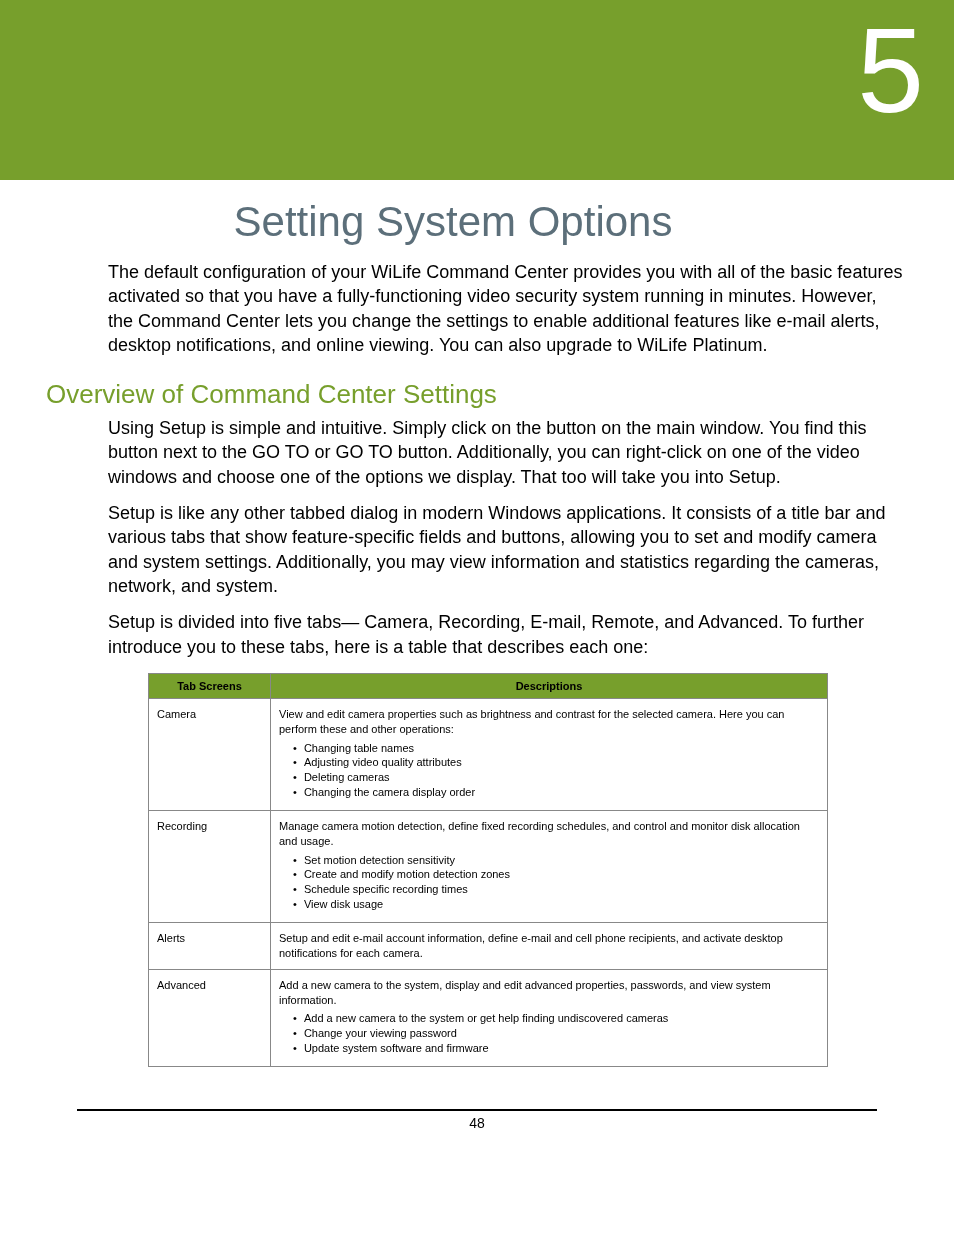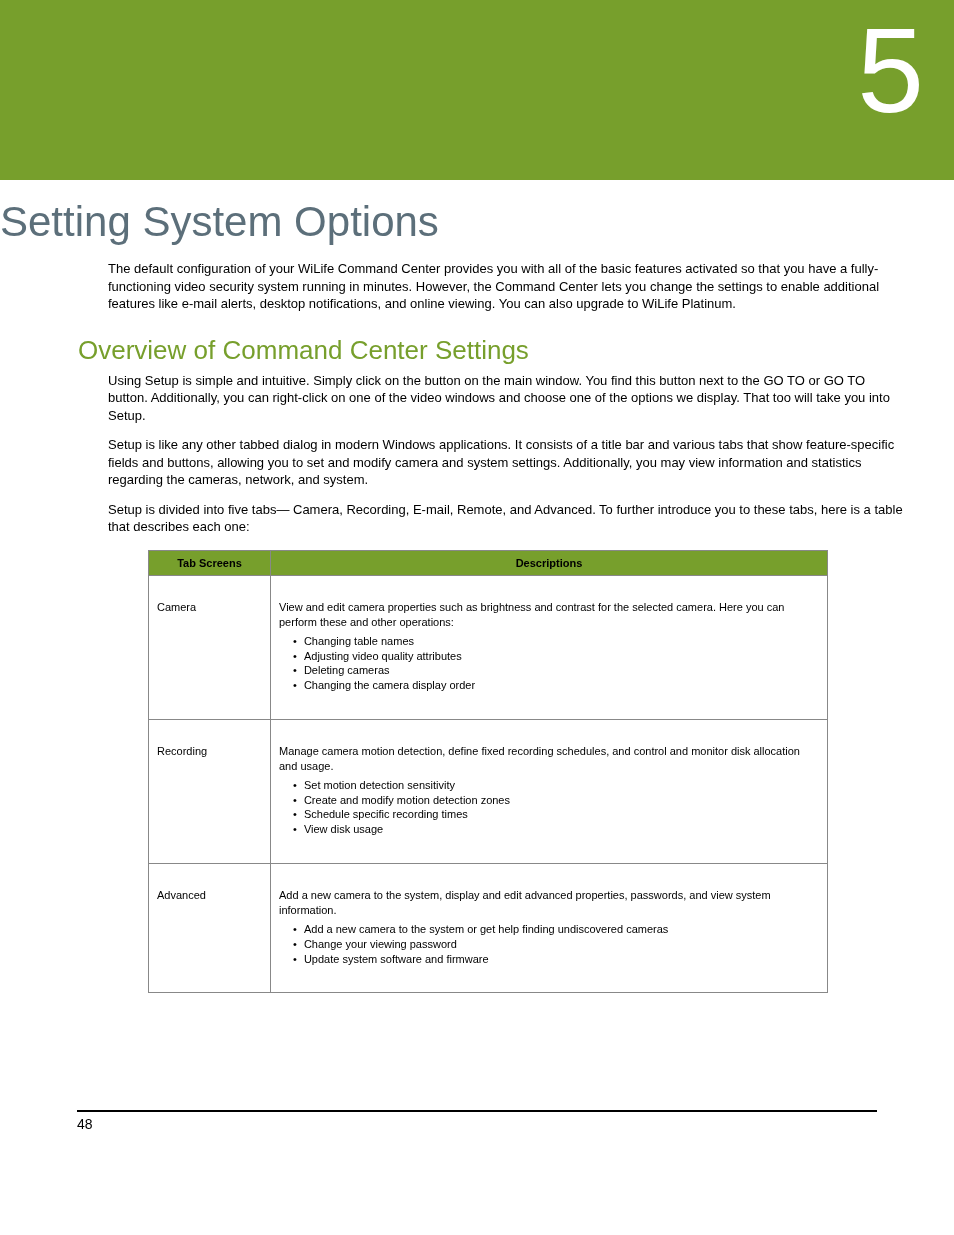--- a/index.html
+++ b/index.html
@@ -27,41 +27,41 @@
     font-size: 120px;
     color: #fff;
     font-family: Arial, sans-serif;
     font-weight: 300;
     line-height: 1;
   }
   .chapter-title {
     font-size: 42px;
     color: #5c6f7a;
     font-weight: 300;
-    text-align: left;
+    text-align: center;
     margin: 18px 48px 14px 0;
     font-family: Arial, sans-serif;
   }
   .intro-content {
     padding: 0 48px 0 108px;
   }
   p {
     margin: 0 0 12px 0;
     line-height: 1.35;
-    font-size: 13px;
+    font-size: 18px;
   }
   h2 {
     color: #779f2c;
     font-size: 26px;
     font-weight: 400;
     margin: 22px 0 6px 0;
     font-family: Arial, sans-serif;
   }
   .content-left {
-    padding: 0 48px 0 78px;
+    padding: 0 48px 0 46px;
   }
   h3 {
     color: #779f2c;
     font-size: 19px;
     font-weight: 400;
     margin: 18px 0 4px 0;
     font-family: Arial, sans-serif;
   }
   table {
     border-collapse: collapse;
@@ -72,42 +72,43 @@
   th {
     background: #779f2c;
     color: #000;
     font-weight: bold;
     padding: 6px 8px;
     border: 1px solid #888;
     text-align: center;
   }
   td {
     border: 1px solid #888;
-    padding: 24px 8px;
+    padding: 8px 8px;
     vertical-align: top;
     line-height: 1.35;
   }
   td.tab-name {
     width: 105px;
   }
   ul.bullets {
     margin: 4px 0 2px 0;
     padding-left: 26px;
     list-style: none;
   }
   ul.bullets li::before {
     content: "• ";
     margin-left: -12px;
     margin-right: 4px;
   }
   ul.bullets li {
     line-height: 1.35;
   }
   .footer {
-    margin-top: 117px;
+    margin-top: 42px;
+    text-align: center;
     border-top: 2px solid #000;
     width: 800px;
     margin-left: auto;
     margin-right: auto;
     padding-top: 4px;
     font-size: 14px;
   }
 </style>
 </head>
 <body>
@@ -161,20 +162,26 @@
               <div>Manage camera motion detection, define fixed recording schedules, and control and monitor disk allocation and usage.</div>
               <ul class="bullets">
                 <li>Set motion detection sensitivity</li>
                 <li>Create and modify motion detection zones</li>
                 <li>Schedule specific recording times</li>
                 <li>View disk usage</li>
               </ul>
             </td>
           </tr>
           <tr>
+            <td class="tab-name">Alerts</td>
+            <td>
+              <div>Setup and edit e-mail account information, define e-mail and cell phone recipients, and activate desktop notifications for each camera.</div>
+            </td>
+          </tr>
+          <tr>
             <td class="tab-name">Advanced</td>
             <td>
               <div>Add a new camera to the system, display and edit advanced properties, passwords, and view system information.</div>
               <ul class="bullets">
                 <li>Add a new camera to the system or get help finding undiscovered cameras</li>
                 <li>Change your viewing password</li>
                 <li>Update system software and firmware</li>
               </ul>
             </td>
           </tr>

